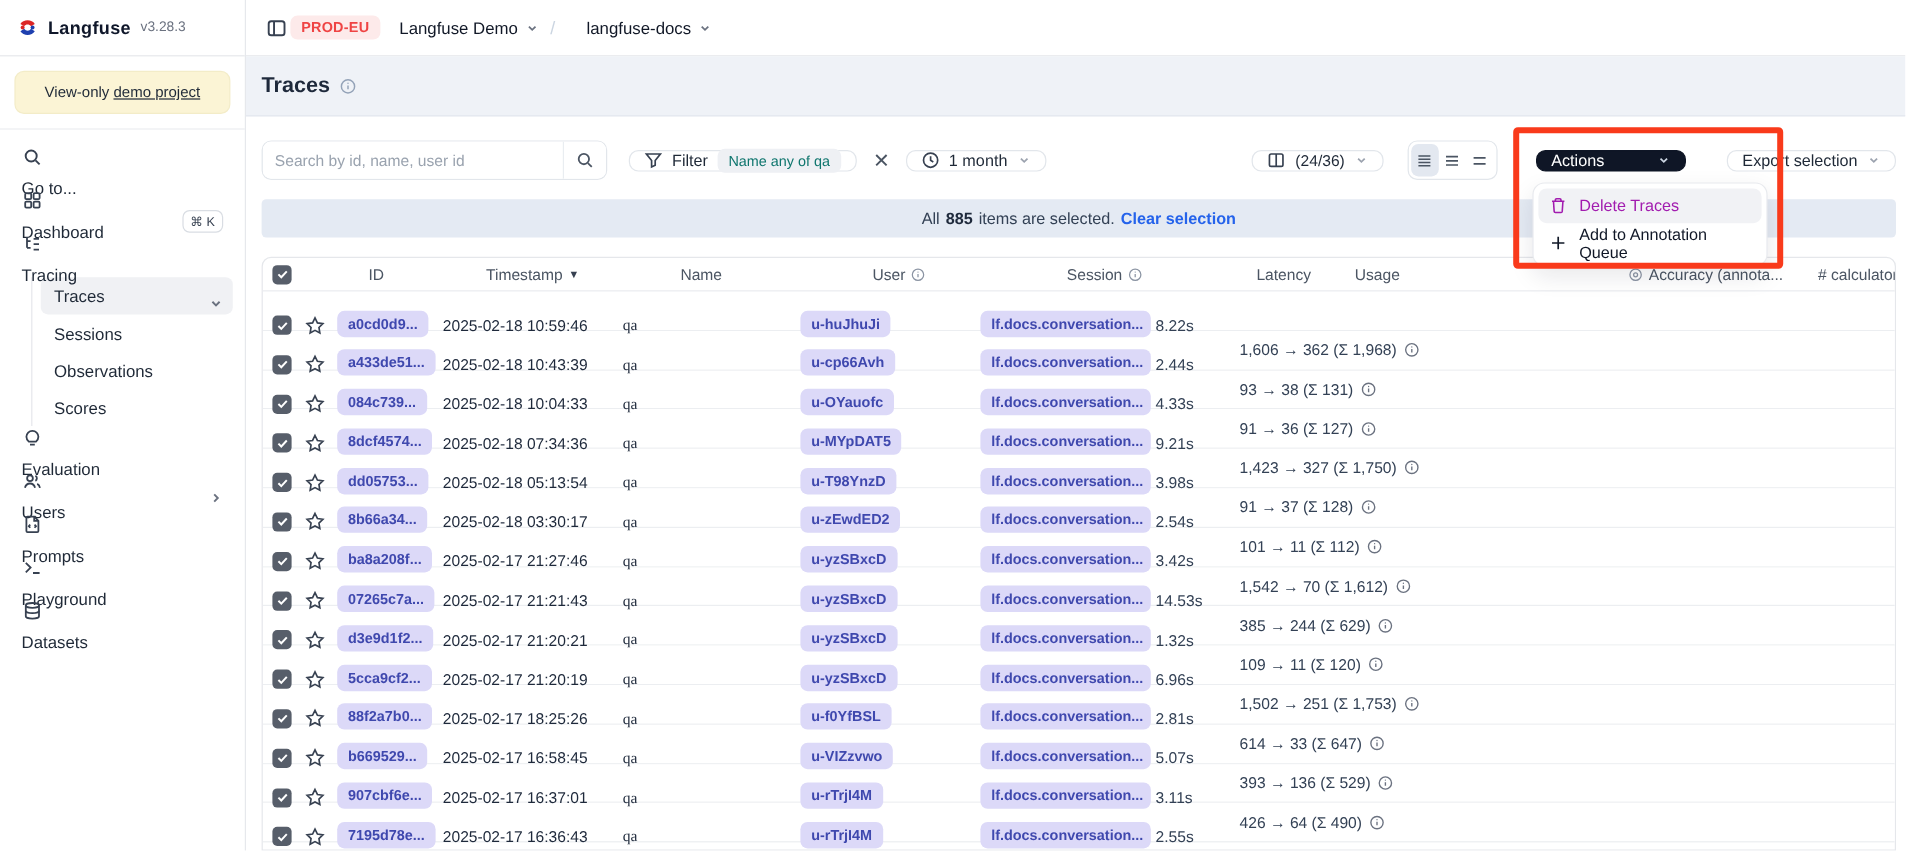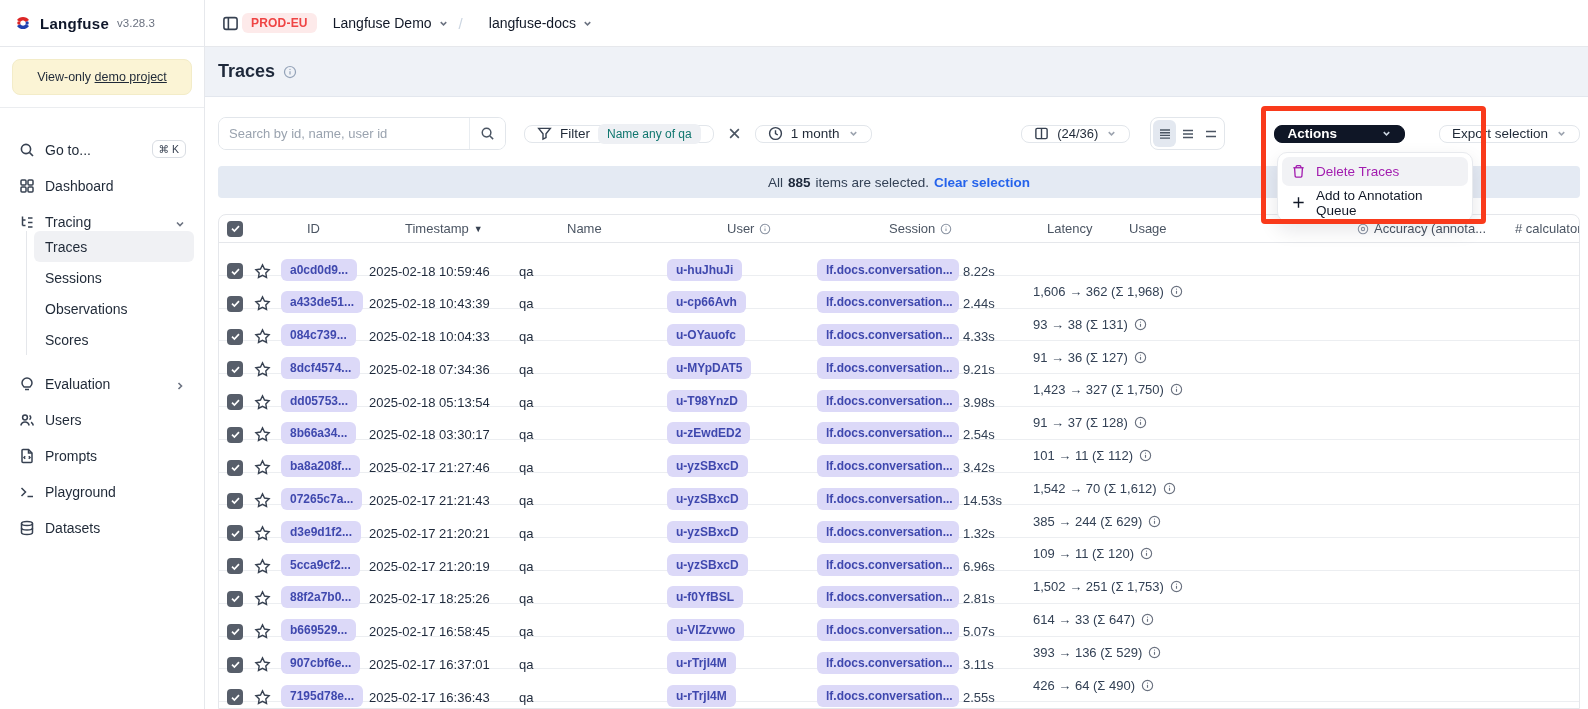--- a/index.html
+++ b/index.html
@@ -9,21 +9,21 @@
 
   
   .sidebar { position:absolute; left:0; top:0; width:205px; height:100%; background:#fff; border-right:1px solid #e6e8ec; }
   .logo-row { height:47px; border-bottom:1px solid #e6e8ec; display:flex; align-items:center; padding:0 14px; gap:8px; }
   .brand { font-weight:700; font-size:15px; color:#0f172a; letter-spacing:.3px; }
   .version { font-size:11.5px; color:#6b7280; }
   .view-only { margin:12px; background:#fbf4d5; border:1px solid #f3ecc8; border-radius:8px; padding:10px 12px; font-size:12.5px; color:#1f2937; text-align:center; }
   .view-only a { color:#1f2937; }
   .side-divider { border-bottom:1px solid #ebedf0; margin-top:2px; }
   .nav { padding:14px 10px; }
-  .nav-item { height:36px; display:flex; align-items:flex-end; gap:10px; padding:0 8px; font-size:14px; color:#1f2937; border-radius:6px; cursor:pointer; }
+  .nav-item { height:36px; display:flex; align-items:flex-start; gap:10px; padding:0 8px; font-size:14px; color:#1f2937; border-radius:6px; cursor:pointer;flex-direction:column; }
   .nav-item .nicon { width:17px; height:17px; display:flex; align-items:center; justify-content:center; color:#374151; flex:none; }
   .kbd { margin-left:auto; border:1px solid #d9dde3; border-radius:6px; font-size:10.5px; color:#374151; padding:2px 6px; background:#fff; white-space:nowrap; }
   .nav-chevron { margin-left:auto; color:#6b7280; display:flex; }
   .subnav { margin:1px 0 1px 16px; border-left:1px solid #e5e7eb; padding-left:7px; }
   .subnav-item { height:31px; display:flex; align-items:center; padding:0 11px; font-size:14px; color:#1f2937; border-radius:6px; cursor:pointer; }
   .subnav-item.active { background:#f0f1f4; font-weight:500; }
 
   
   .topbar { position:absolute; left:205px; right:0; top:0; height:47px; background:#fff; border-bottom:1px solid #e6e8ec; display:flex; align-items:center; padding:0 13px; }
   .panel-btn { width:24px; height:24px; display:flex; align-items:center; justify-content:center; color:#374151; cursor:pointer; }
@@ -48,21 +48,21 @@
   .filter-btn { margin-left:18px; font-weight:500; }
   .filter-chip { background:#eef0f4; border-radius:6px; padding:3px 9px; font-size:12px; font-weight:400; color:#0f766e; }
   .x-btn { margin:0 14px; border:0; background:none; color:#4b5563; display:flex; cursor:pointer; }
   .time-btn { font-weight:500; }
   .chev-sm { color:#9ca3af; display:flex; }
   .tb-right { margin-left:auto; display:flex; align-items:center; }
   .cols-btn { font-weight:400; font-size:13px; }
   .rowheight-group { margin-left:20px; height:33px; border:1px solid #e2e6eb; border-radius:8px; display:flex; align-items:center; padding:0 2px; background:#fff; }
   .rh-seg { width:23px; height:27px; display:flex; align-items:center; justify-content:center; color:#4b5563; border-radius:6px; cursor:pointer; }
   .rh-seg.selected { background:#e3e8f0; }
-  .actions-btn { margin-left:49px; background:#0f1626; border:1px solid #0f1626; color:#fff; font-weight:700;gap:44px; }
+  .actions-btn { margin-left:32px; background:#0f1626; border:1px solid #0f1626; color:#fff; font-weight:400;gap:44px; }
   .actions-btn .chev-sm { color:#cbd5e1; }
   .export-btn { margin-left:34px; font-weight:500; }
 
   
   .selection-banner { position:absolute; left:218px; right:8px; top:166px; height:32px; background:#e4eaf3; border-radius:4px; display:flex; align-items:center; justify-content:center; gap:5px; font-size:13.5px; color:#334155; }
   .selection-banner b { font-weight:700; color:#1e293b; }
   .clear-link { color:#2563eb; font-weight:700; cursor:pointer; }
 
   
   .table { position:absolute; left:218px; right:8px; top:214px; bottom:0; border:1px solid #e5e7eb; border-radius:8px 8px 0 0; background:#fff; overflow:hidden; }
@@ -73,21 +73,21 @@
   .th-user { padding-left:4px; } .th-session { padding-left:4px; } .th-latency { padding-left:4px; }
   .th-usage { padding-left:6px; } .th-score { padding-left:4px; color:#4b5563; }
   .sort-ind { font-size:9px; color:#374151; }
   .h-info { color:#8b94a3; display:flex; }
   .trow { height:32.8px; border-bottom:1px solid #eceef1; font-size:13px; color:#1e293b; cursor:pointer; background:#fff; }
   .c-check { padding-left:8px; }
   .checkbox { width:16px; height:16px; background:#575e6a; border-radius:4px; display:flex; align-items:center; justify-content:center; cursor:pointer; }
   .c-star { display:flex; align-items:center; justify-content:center; color:#374151; cursor:pointer; }
   .badge { display:inline-block; background:#dcd9f8; color:#3f48ae; font-weight:700; font-size:12px; line-height:1; padding:5px 9px; border-radius:6px; white-space:nowrap; max-width:100%; overflow:hidden; }
   .c-id { padding-left:6px; } .c-user { padding-left:4px; } .c-session { padding-left:4px; }
-  .c-time { padding-left:2px; color:#1e293b; } .c-name { padding-left:4px; }
+  .c-time { padding-left:2px; color:#1e293b; } .c-name { padding-left:4px;font-family:Liberation Serif, serif; }
   .c-latency { padding-left:4px; color:#334155; }
   .c-usage { padding-left:6px; color:#334155; display:flex; align-items:center; gap:6px; white-space:nowrap;margin-top:41px; }
   .u-info { color:#6b7280; display:flex; flex:none; }
 
   
   .dropdown { position:absolute; left:1277px; top:152px; width:196px; background:#fff; border:1px solid #e8eaee; border-radius:10px; box-shadow:0 8px 20px rgba(15,23,42,.10); padding:4px; z-index:40; }
   .menu-item { height:29px; display:flex; align-items:center; gap:10px; padding:0 9px; border-radius:7px; font-size:13.5px; cursor:pointer; }
   .menu-item.disabled { background:#f1f2f5; color:#a21caf; cursor:default; }
   .menu-item.normal { color:#111827; margin-top:2px; }
   .menu-item .micon { display:flex; flex:none; }

